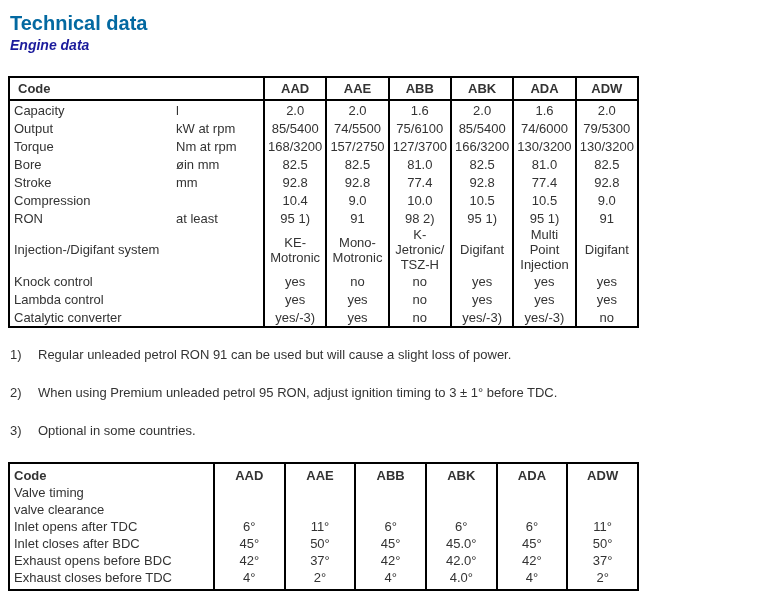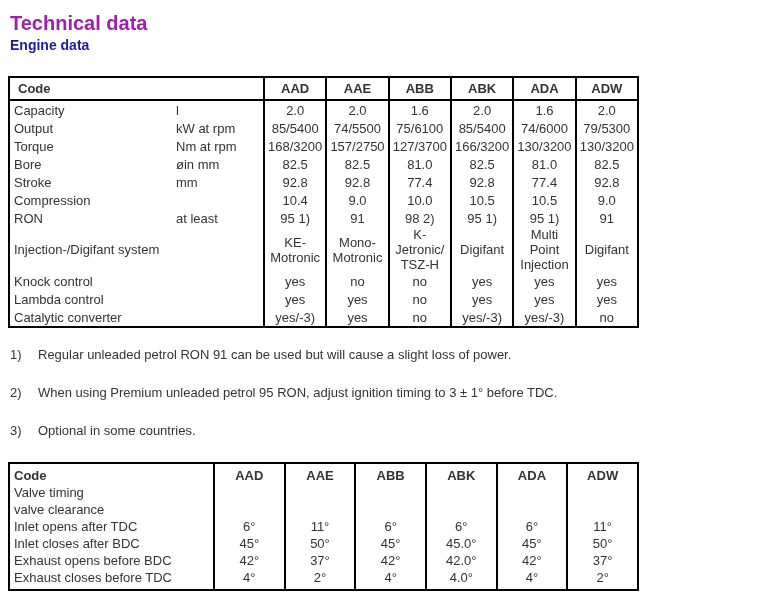--- a/index.html
+++ b/index.html
@@ -3,26 +3,26 @@
 <meta charset="utf-8">
 <style>
   html,body { margin:0; padding:0; }
   body {
     width:762px; height:606px; background:#ffffff; overflow:hidden;
     font-family:"Liberation Sans", sans-serif; color:#333333;
     font-size:13px;
   }
   .page { position:relative; width:762px; height:606px; }
   .title {
-    color:#a21caf; font-weight:bold; font-size:20px;
+    color:#0369a1; font-weight:bold; font-size:20px;
     margin:12px 0 0 10px; line-height:22px;
   }
   .subtitle {
     color:#1b1b9c; font-weight:bold; font-size:14px;
-    margin:3px 0 0 10px; line-height:16px;
+    margin:3px 0 0 10px; line-height:16px;font-style:italic;
   }
   table {
     border-collapse:collapse; table-layout:fixed;
     width:631px; margin-left:8px;
     border:2px solid #000;
   }
   td, th { font-size:13px; font-weight:normal; text-align:left;
     padding:0 2px; vertical-align:middle; line-height:15px; overflow:hidden; }
   .b { font-weight:bold; }
   .lbl { padding-left:4px; }

